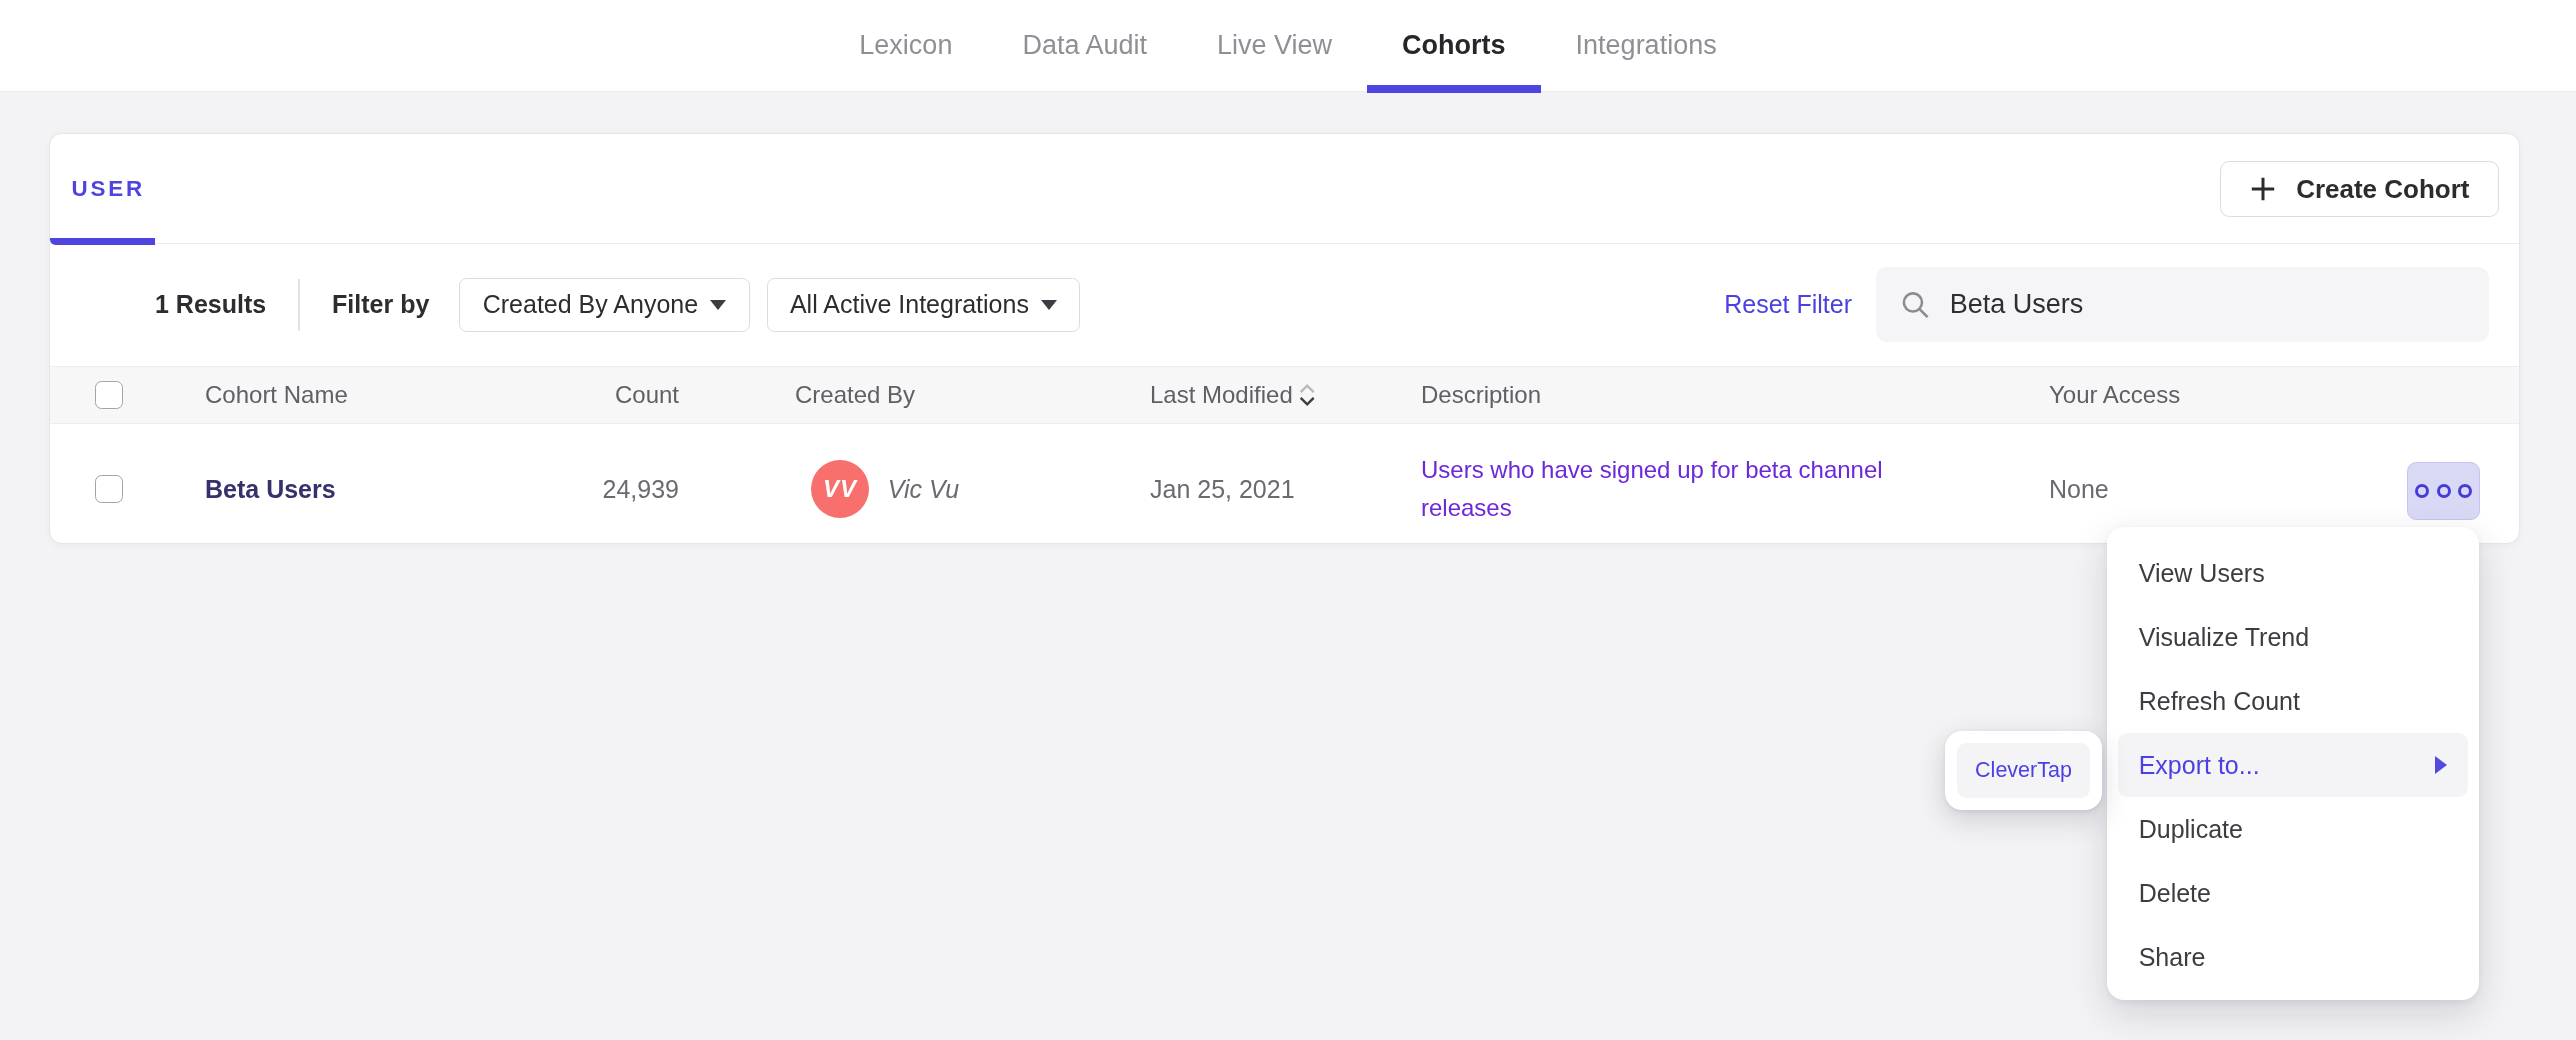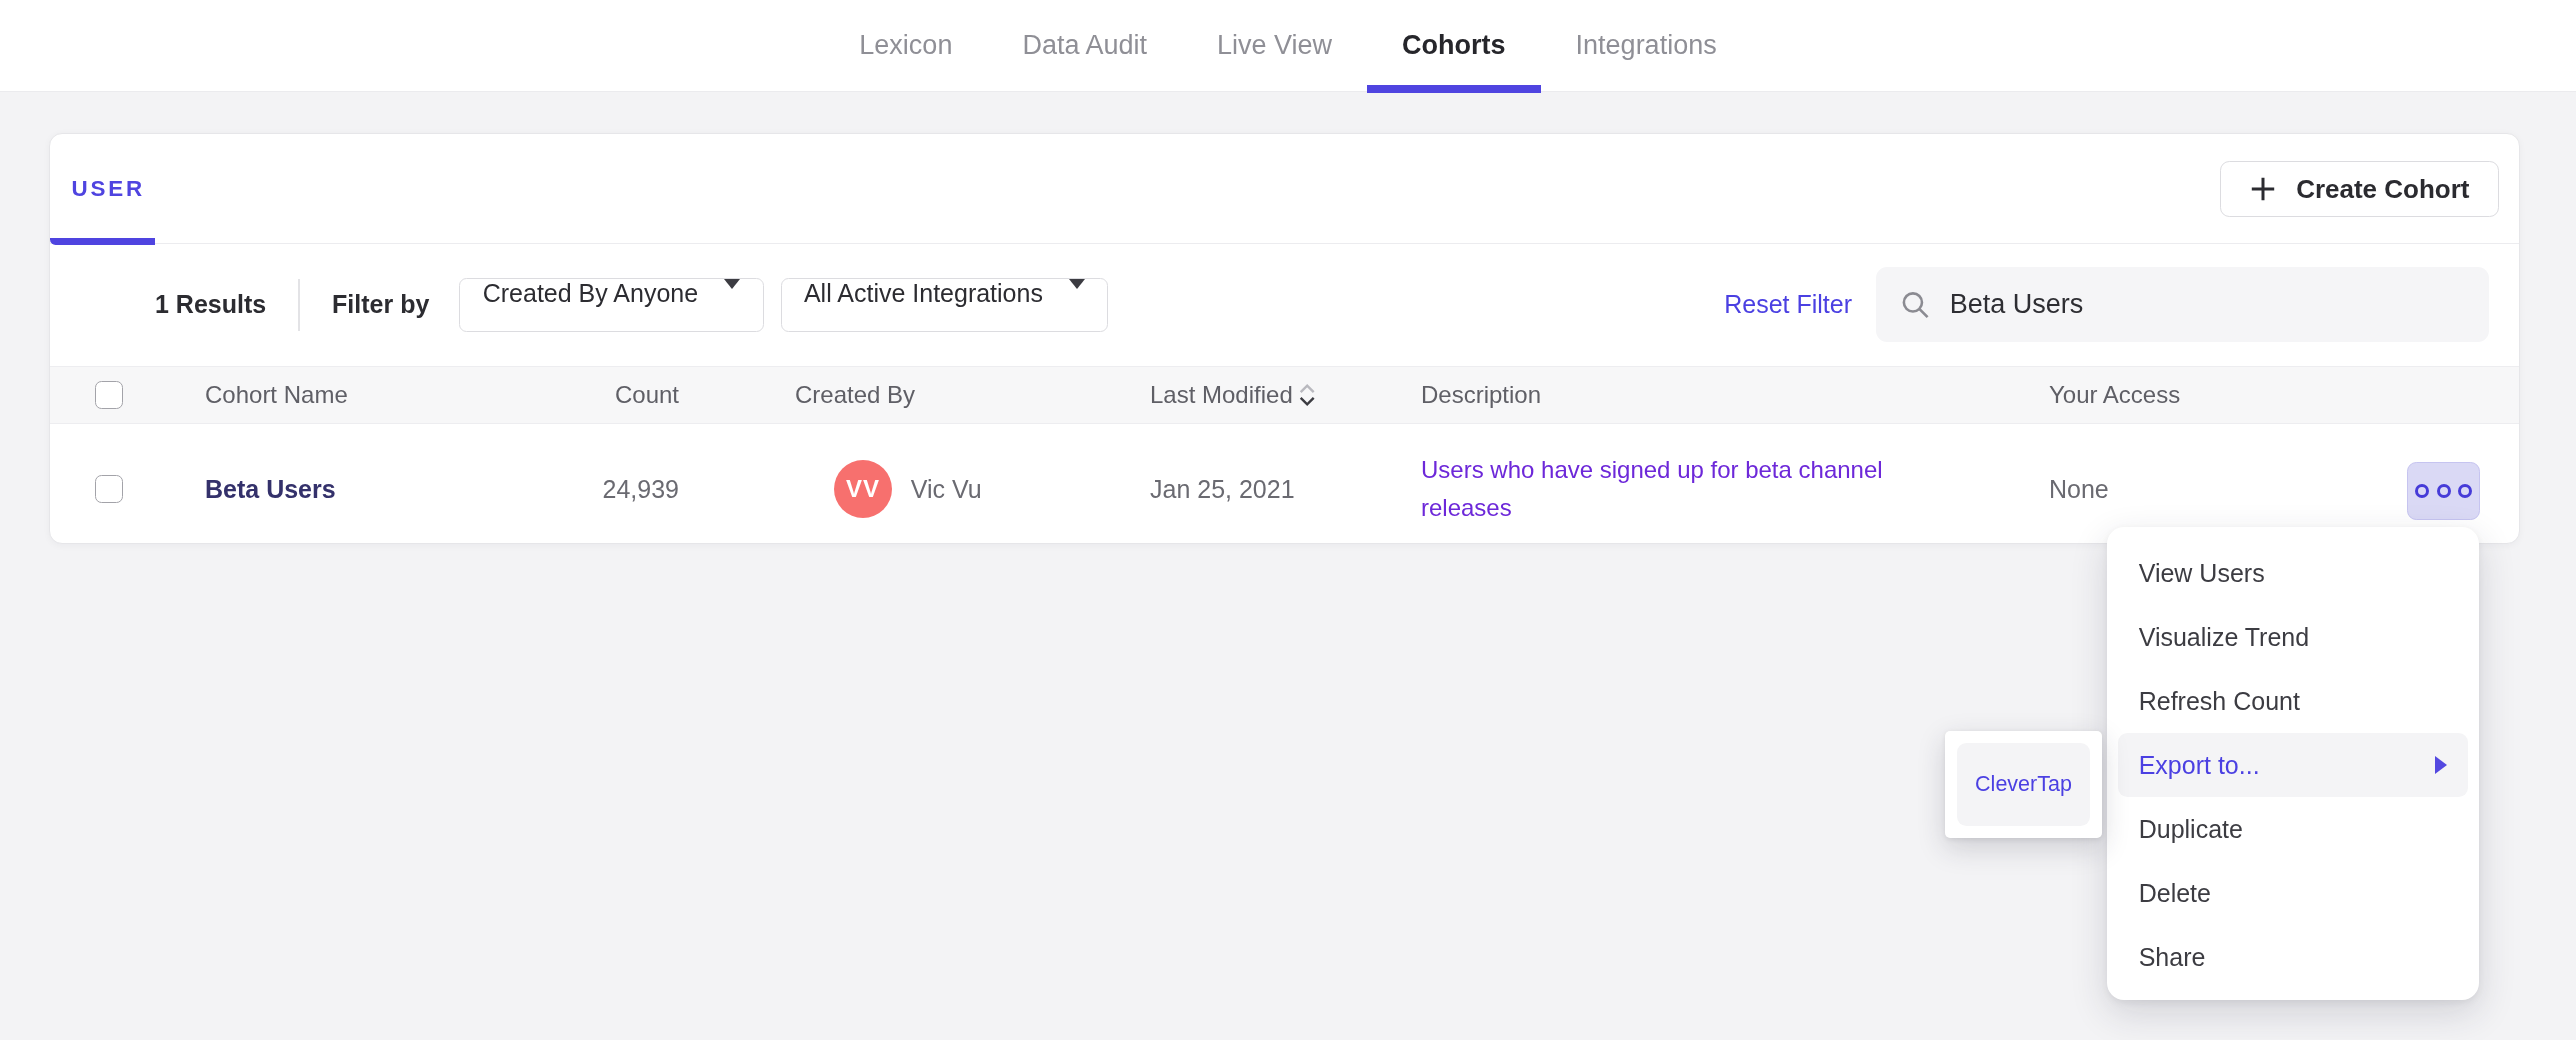--- a/index.html
+++ b/index.html
@@ -58,21 +58,21 @@
 
   
   .filter-row {
     position: absolute; left: 0; top: 110px; right: 0; height: 121px;
     display: flex; align-items: center; padding: 0 30px 0 105px;
   }
   .results-count { font-size: 25px; font-weight: bold; color: #2c2c31; white-space: nowrap; text-align: center; }
   .vdivider { width: 1.9px; height: 52px; background: #e3e3e6; margin: 0 32px; flex: 0 0 auto; }
   .filter-by { font-size: 25px; font-weight: bold; color: #2c2c31; white-space: nowrap; }
   .dropdown {
-    height: 54px; display: flex; align-items: flex-start; gap: 26px; padding: 0 22.4px;
+    height: 54px; display: flex; align-items: center; gap: 12px; padding: 0 22.4px;
     border: 1.9px solid #dcdce0; border-radius: 7.5px; background: #fff;
     font-size: 25px; color: #2c2c31; cursor: pointer; white-space: nowrap;
   }
   .dropdown.dd1 { margin-left: 30px; }
   .dropdown.dd2 { margin-left: 17px; }
   .caret-down {
     width: 0; height: 0; border-left: 8.4px solid transparent;
     border-right: 8.4px solid transparent; border-top: 10.3px solid #3c3c42;
   }
   .reset-link { margin-left: auto; font-size: 25px; color: #4b40e2; cursor: pointer; white-space: nowrap; }
@@ -146,22 +146,22 @@
   .ctx-item.active { background: #f4f4f6; color: #4b40e2; }
   .submenu-arrow {
     position: absolute; right: 20.5px; top: 50%; transform: translateY(-50%);
     width: 0; height: 0;
     border-top: 9.3px solid transparent; border-bottom: 9.3px solid transparent;
     border-left: 12px solid #5348e0;
   }
 
   
   .sub-menu {
-    position: absolute; left: 1945px; top: 731px; width: 157px; height: 107px;
-    background: #fff; border-radius: 5px; padding: 12px;
+    position: absolute; left: 1945px; top: 731px; width: 157px; height: 79px;
+    background: #fff; border-radius: 17px; padding: 12px;
     box-shadow: 0 9.3px 28px rgba(40,40,60,0.18), 0 1.9px 5.6px rgba(0,0,0,0.08);
     z-index: 6;
   }
   .sub-chip {
     width: 100%; height: 100%; background: #f4f4f6; border-radius: 9.3px;
     display: flex; align-items: center; justify-content: center;
     font-size: 21.5px; color: #4b40e2; cursor: pointer; white-space: nowrap;
   }
 </style>
 </head>
@@ -241,21 +241,21 @@
     <div class="cell col-desc">Description</div>
     <div class="cell col-access">Your Access</div>
   </div>
 
   <div class="trow">
     <div class="cell col-cb">
         <div class="checkbox"></div>
       </div>
     <div class="cell col-name"><span class="cohort-link">Beta Users</span></div>
     <div class="cell col-count">24,939</div>
-    <div class="cell" style="left:784px;">
+    <div class="cell" style="left:761px;font-style:italic;">
       <div class="creator-cell">
         <div class="avatar">VV</div>
         <span>Vic Vu</span>
       </div>
     </div>
     <div class="cell col-mod">Jan 25, 2021</div>
     <div class="cell col-desc">
         <div class="desc-cell">Users who have signed up for beta channel releases</div>
       </div>
     <div class="cell col-access">None</div>

